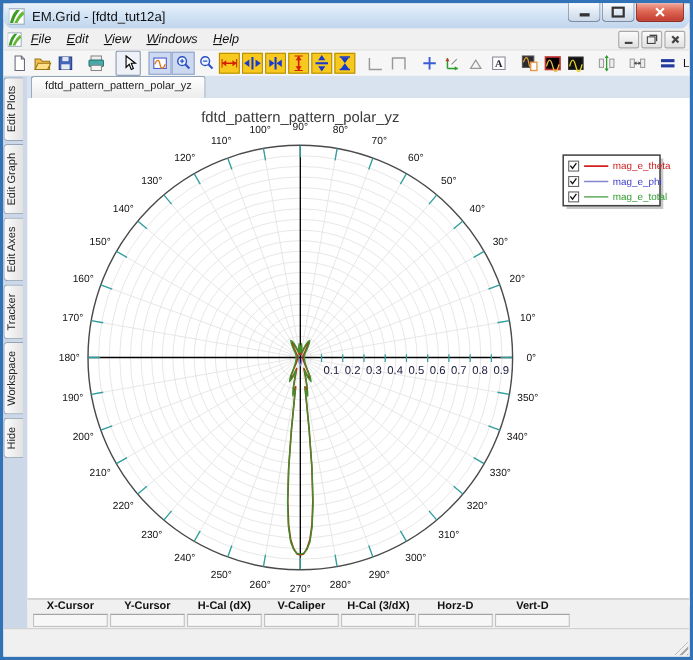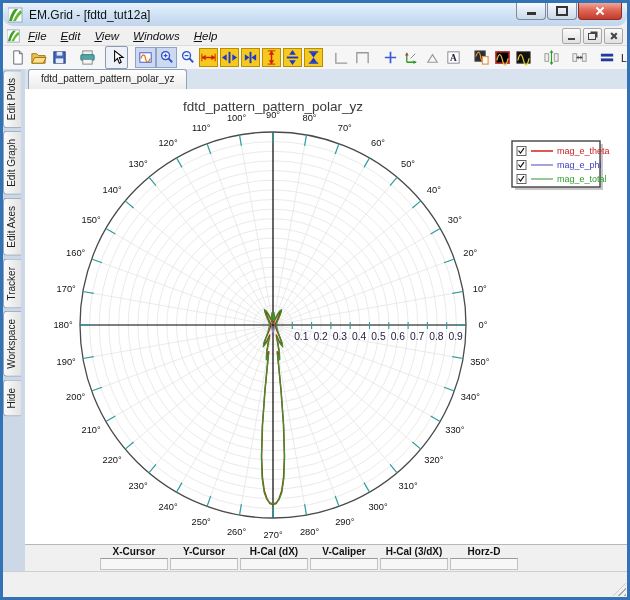--- a/index.html
+++ b/index.html
@@ -521,20 +521,24 @@
           <div class="rcell"></div>
         </div>
         <div class="rcol">
           <div class="rhead">H-Cal (3/dX)</div>
           <div class="rcell"></div>
         </div>
         <div class="rcol">
           <div class="rhead">Horz-D</div>
           <div class="rcell"></div>
         </div>
+        <div class="rcol">
+          <div class="rhead">Vert-D</div>
+          <div class="rcell"></div>
+        </div>
       </div>
   </div>
 
   <div class="statusbar">
     <div class="grip"></div>
   </div>
 
 </div>
 
 </body></html>

